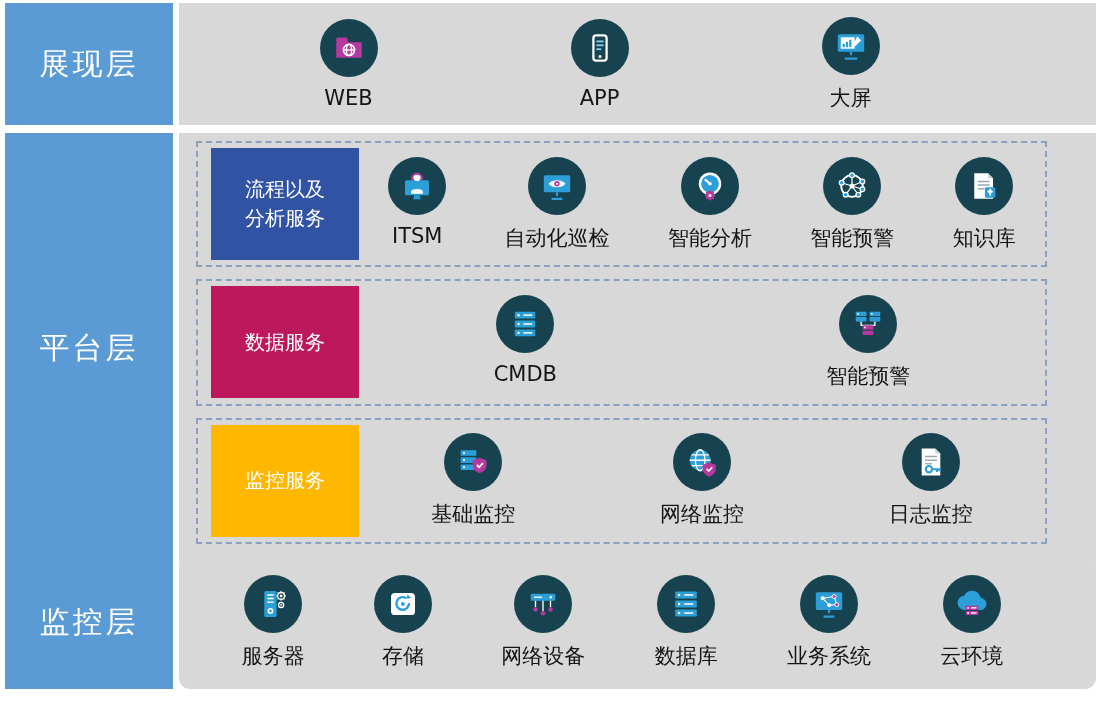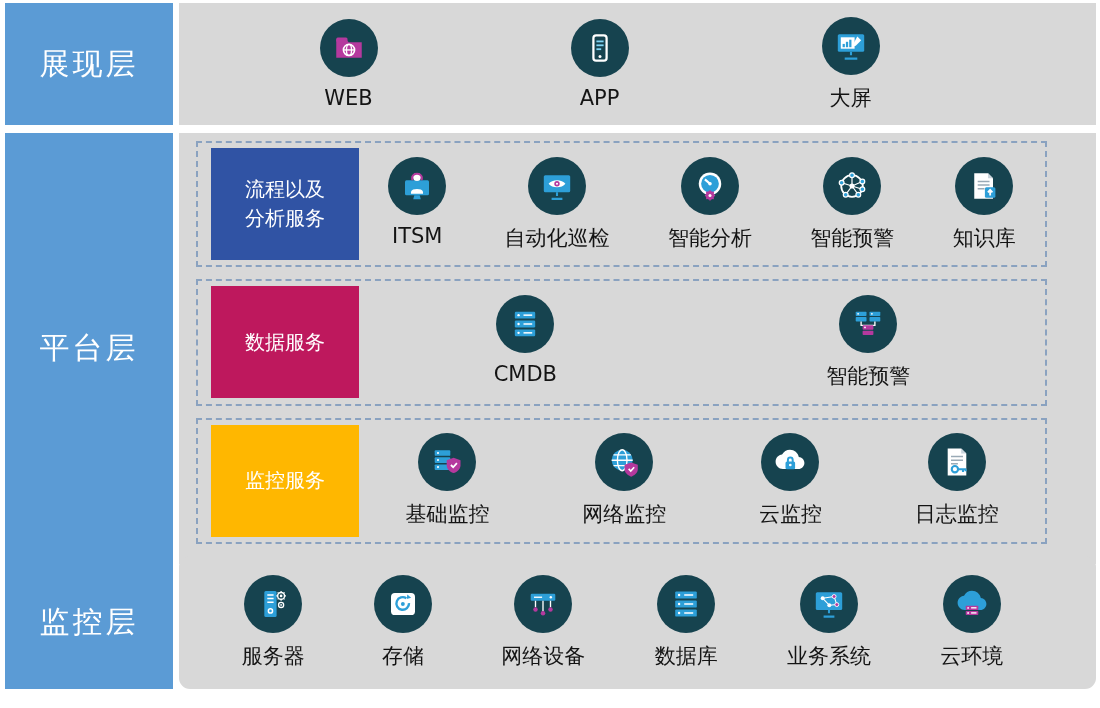--- a/index.html
+++ b/index.html
@@ -261,31 +261,20 @@
               <circle cx="10.8" cy="10.8" r="7" fill="#2D9FD8"></circle>
               <ellipse cx="10.8" cy="10.8" rx="3.2" ry="7" fill="none" stroke="#FFFFFF" stroke-width="0.9"></ellipse>
               <path d="M3.8 10.8h14M5 7.2h11.6M5 14.4h11.6" fill="none" stroke="#FFFFFF" stroke-width="0.9"></path>
               <path d="M16.8 12.4l4.4 1.5v3c0 2.6-2.6 4.3-4.4 4.9-1.8-.6-4.4-2.3-4.4-4.9v-3z" fill="#B5399E"></path>
               <path d="M15.1 16.6l1.4 1.4 2.3-2.5" fill="none" stroke="#FFFFFF" stroke-width="1.1"></path>
             </svg>
           </span>
           <span class="item-label">网络监控</span>
         </div>
 
-        <div class="item">
-          <span class="icon-circle">
-            <svg viewBox="0 0 24 24">
-              <path d="M19.35 10.04C18.67 6.59 15.64 4 12 4 9.11 4 6.6 5.64 5.35 8.04 2.34 8.36 0 10.91 0 14c0 3.31 2.69 6 6 6h13c2.76 0 5-2.24 5-5 0-2.64-2.05-4.78-4.65-4.96z" fill="#FFFFFF" transform="translate(2.4,0.6) scale(0.8)"></path>
-              <path d="M10.6 12v-1.4a1.6 1.6 0 0 1 3.2 0V12" fill="none" stroke="#2D9FD8" stroke-width="1.3"></path>
-              <rect x="9" y="11.6" width="6.4" height="5.2" rx="1" fill="#2D9FD8"></rect>
-              <circle cx="12.2" cy="14" r="0.9" fill="#FFFFFF"></circle>
-            </svg>
-          </span>
-          <span class="item-label">云监控</span>
-        </div>
 
         <div class="item">
           <span class="icon-circle">
             <svg viewBox="0 0 24 24">
               <path d="M5.8 3h9l3.4 3.4V21H5.8z" fill="#FFFFFF"></path>
               <path d="M14.8 3v3.4h3.4z" fill="#C9D4DC"></path>
               <path d="M8 8.4h8M8 10.8h8M8 13.2h4.6" stroke="#9AAAB6" stroke-width="1"></path>
               <circle cx="10.6" cy="16.8" r="2.1" fill="none" stroke="#2D9FD8" stroke-width="1.4"></circle>
               <path d="M12.7 16.8h5.3M16 16.8v1.9M17.8 16.8v1.4" fill="none" stroke="#2D9FD8" stroke-width="1.4"></path>
             </svg>

